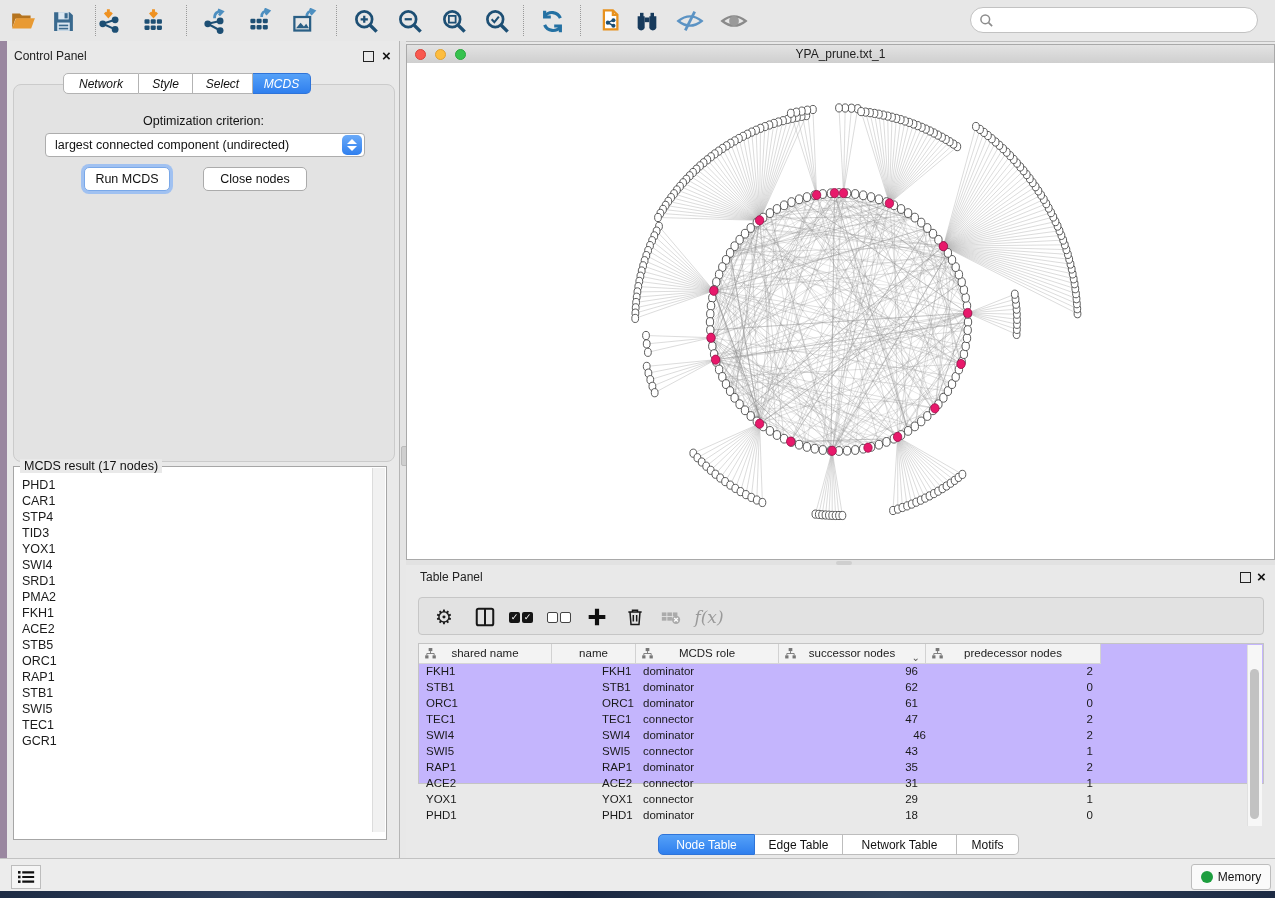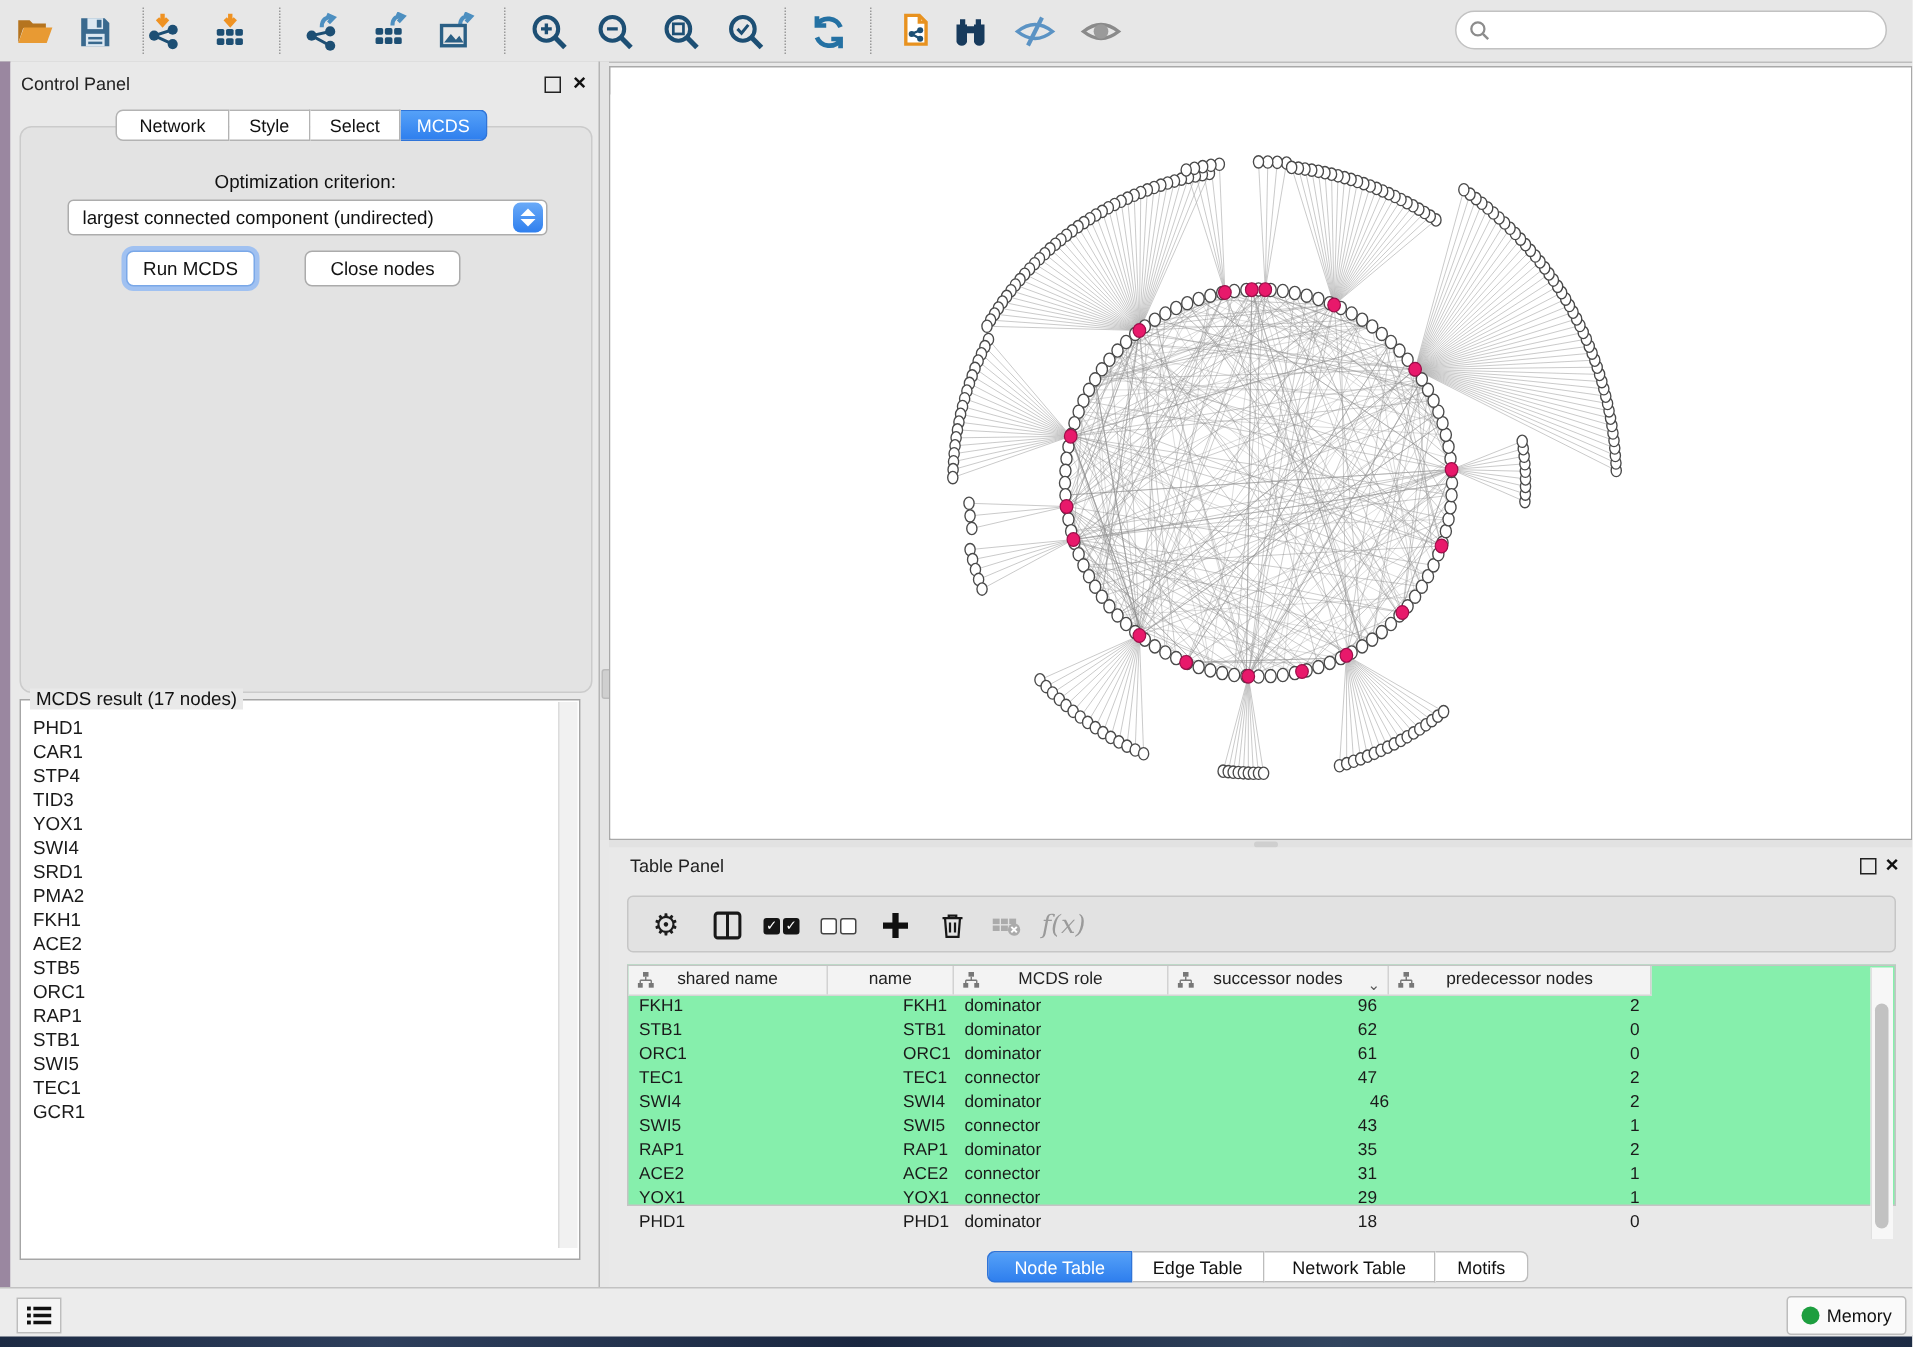--- a/index.html
+++ b/index.html
@@ -17,21 +17,21 @@
   .desk-left{position:absolute;left:0;top:41px;width:7px;height:849px;background:#9a87a0;}
   .desk-bottom{position:absolute;left:0;top:890px;width:1275px;height:8px;
                background:linear-gradient(90deg,#1d2b44,#2e3f5c 20%,#1a2740 45%,#32455f 70%,#1d2b44);}
   
   .cpanel{position:absolute;left:7px;top:41px;width:393px;height:817px;background:#e9e9e9;border-right:1px solid #b5b5b5;box-sizing:border-box;}
   .panel-title{position:absolute;left:7px;top:8px;font-size:12px;color:#222;}
   .float-ico{position:absolute;width:9px;height:9px;border:1.5px solid #222;background:transparent;}
   .close-ico{position:absolute;font-size:15px;font-weight:bold;color:#111;line-height:11px;}
   .cp-inner{position:absolute;left:6px;top:43px;width:380px;height:376px;background:#e3e3e3;
             border:1px solid #cbcbcb;border-radius:8px;}
-  .tabs{position:absolute;left:70px;top:32px;height:38px;display:flex;z-index:3;}
+  .tabs{position:absolute;left:56px;top:32px;height:38px;display:flex;z-index:3;font-style:italic;}
   .tab{height:21px;line-height:21px;font-size:12px;text-align:center;background:#fff;
        border:1px solid #b3b3b3;border-left:none;color:#111;box-sizing:border-box;}
   .tab.first{border-left:1px solid #b3b3b3;border-radius:5px 0 0 5px;}
   .tab.last{border-radius:0 5px 5px 0;}
   .tab.active{background:linear-gradient(#55a1f8,#2f7fee);color:#fff;border-color:#2f74d8;}
   .opt-label{position:absolute;left:0;width:393px;top:73px;text-align:center;font-size:12.5px;color:#111;}
   .selectbox{position:absolute;left:38px;top:92px;width:320px;height:24px;background:#fff;border:1px solid #adadad;
              border-radius:4px;box-sizing:border-box;font-size:12.5px;line-height:22px;padding-left:9px;color:#111;}
   .stepper{position:absolute;right:2px;top:1px;width:20px;height:20px;border-radius:5px;
            background:linear-gradient(#6aaaf8,#2f7fee);}
@@ -61,21 +61,21 @@
   
   .tpanel{position:absolute;left:406px;top:565px;width:869px;height:293px;background:#e9e9e9;}
   .ttoolbar{position:absolute;left:12px;top:32px;width:846px;height:38px;background:#e2e2e2;
             border:1px solid #c6c6c6;border-radius:4px;box-sizing:border-box;}
   .tico{position:absolute;top:5px;width:28px;height:28px;display:flex;align-items:center;justify-content:center;}
   .gear{font-size:20px;color:#1c1c1c;line-height:20px;}
   .fx{font-family:"DejaVu Serif",serif;font-style:italic;font-size:17px;color:#9a9a9a;}
   .cbx{width:11px;height:11px;border-radius:2px;box-sizing:border-box;margin:1px;}
   .cbx.on{background:#151515;color:#fff;font-size:9px;line-height:11px;text-align:center;}
   .cbx.off{border:1.5px solid #444;background:#fff;}
-  .ttable{position:absolute;left:12px;top:78px;width:846px;height:161px;background:#86efac;border:1px solid #c4c4c4;box-sizing:border-box;}
+  .ttable{position:absolute;left:12px;top:78px;width:846px;height:141px;background:#c4b5fd;border:1px solid #c4c4c4;box-sizing:border-box;}
   .thead{position:absolute;left:0;top:0;width:682px;height:19px;background:#f3f3f3;border-bottom:1px solid #d6d6d6;}
   .th{position:absolute;top:0;height:19px;font-size:11.5px;color:#222;text-align:center;line-height:19px;border-right:1px solid #d2d2d2;box-sizing:border-box;}
   .hier{position:absolute;left:6px;top:4px;}
   .sortchev{position:absolute;right:5px;top:4px;font-size:10px;color:#555;}
   .tbody{position:absolute;left:0;top:19px;width:830px;height:163px;font-size:11.5px;}
   .trow{position:relative;height:16px;line-height:16px;}
   .td{position:absolute;top:0;height:16px;overflow:hidden;} 
   .tscroll{position:absolute;right:1px;top:1px;width:14px;height:181px;background:#f7f7f7;border-left:1px solid #e0e0e0;}
   .tthumb{position:absolute;left:2px;top:24px;width:9px;height:150px;background:#c2c2c2;border-radius:5px;}
   .btabs{position:absolute;left:252px;top:269px;height:39px;display:flex;}
@@ -299,20 +299,26 @@
         </div>
       <div class="vtrack"></div>
     </div>
   </div>
 
   <div class="splitter-v">
       <div class="grip-v"></div>
     </div>
 
   <div class="netwin">
+    <div class="nettitle">
+      <div class="light" style="left:8px;background:#f95950;border:1px solid #d8433a;box-sizing:border-box"></div>
+      <div class="light" style="left:28px;background:#fdbd3f;border:1px solid #dfa133;box-sizing:border-box"></div>
+      <div class="light" style="left:48px;background:#36c24e;border:1px solid #2aa63e;box-sizing:border-box"></div>
+      <div class="txt">YPA_prune.txt_1</div>
+    </div>
     <div class="netcanvas">
       <svg id="netsvg" width="867" height="496">
           <line x1="352.6" y1="157.3" x2="304.0" y2="275.2" stroke="#909090" stroke-width="0.6" opacity="0.5"></line>
           <line x1="352.6" y1="157.3" x2="327.6" y2="334.8" stroke="#909090" stroke-width="0.6" opacity="0.5"></line>
           <line x1="352.6" y1="157.3" x2="323.1" y2="328.1" stroke="#909090" stroke-width="0.6" opacity="0.5"></line>
           <line x1="352.6" y1="157.3" x2="507.8" y2="363.4" stroke="#909090" stroke-width="0.6" opacity="0.5"></line>
           <line x1="352.6" y1="157.3" x2="305.3" y2="283.2" stroke="#909090" stroke-width="0.6" opacity="0.5"></line>
           <line x1="352.6" y1="157.3" x2="545.0" y2="196.9" stroke="#909090" stroke-width="0.6" opacity="0.5"></line>
           <line x1="352.6" y1="157.3" x2="305.3" y2="283.2" stroke="#909090" stroke-width="0.6" opacity="0.5"></line>
           <line x1="352.6" y1="157.3" x2="327.6" y2="334.8" stroke="#909090" stroke-width="0.6" opacity="0.5"></line>

